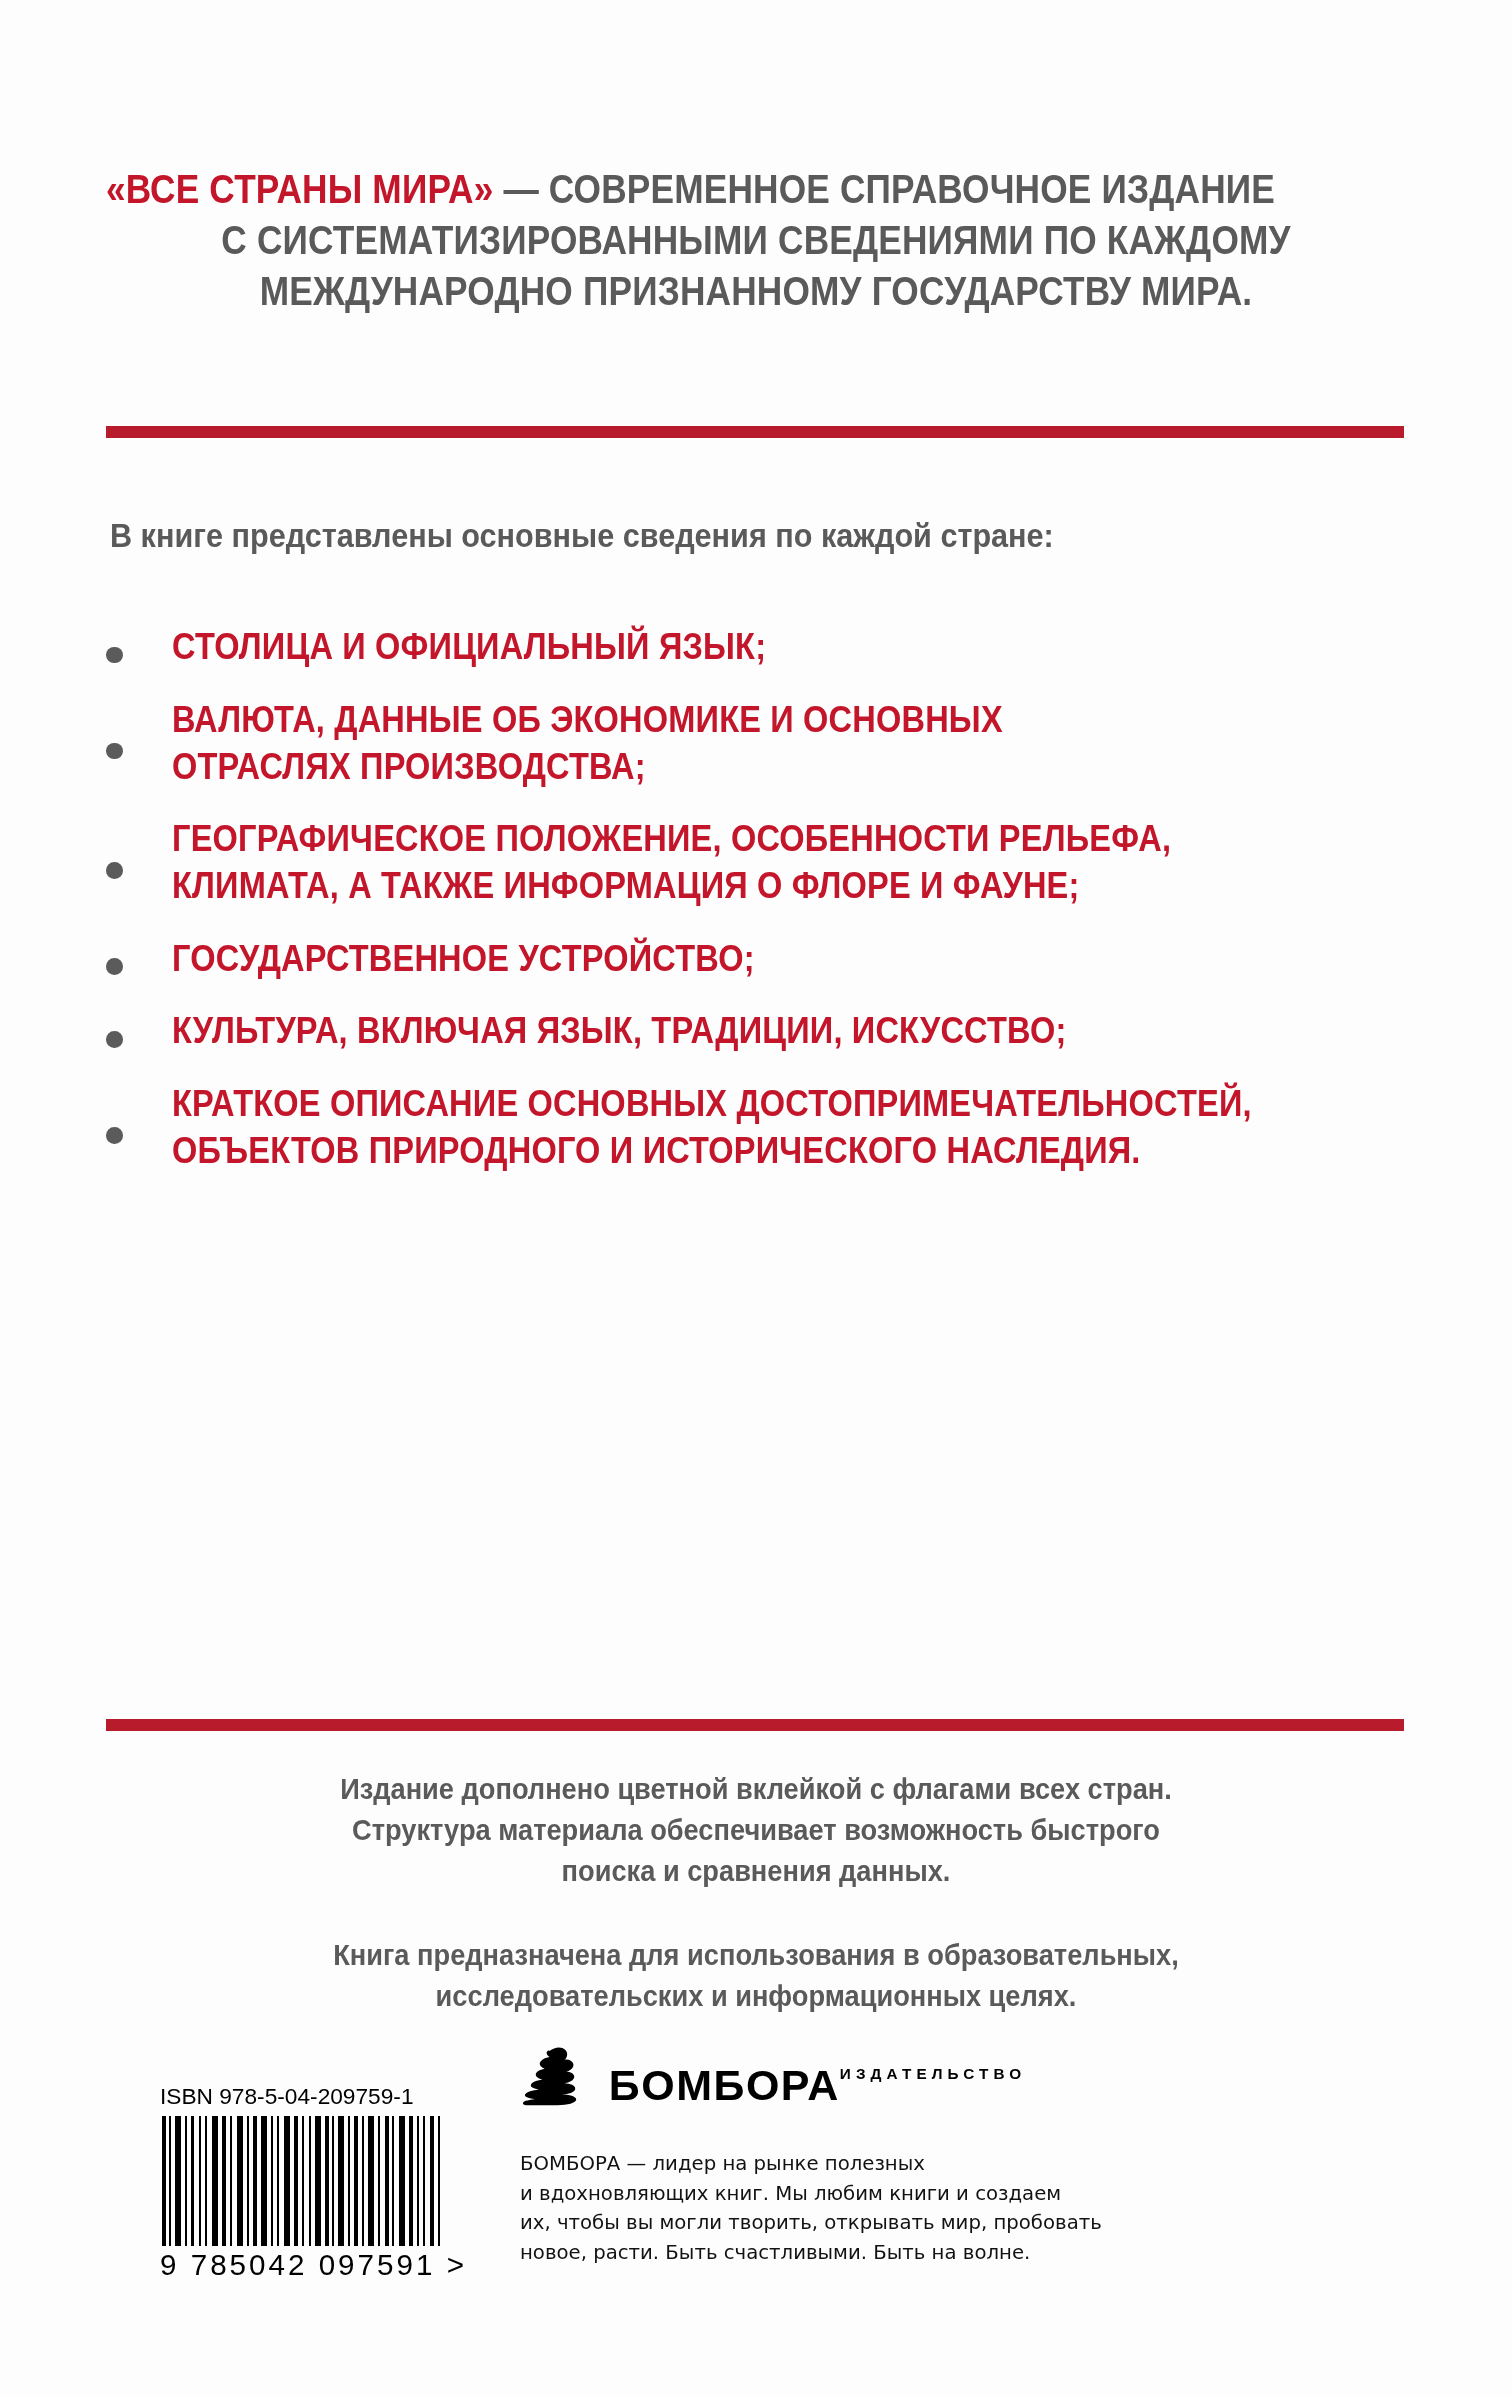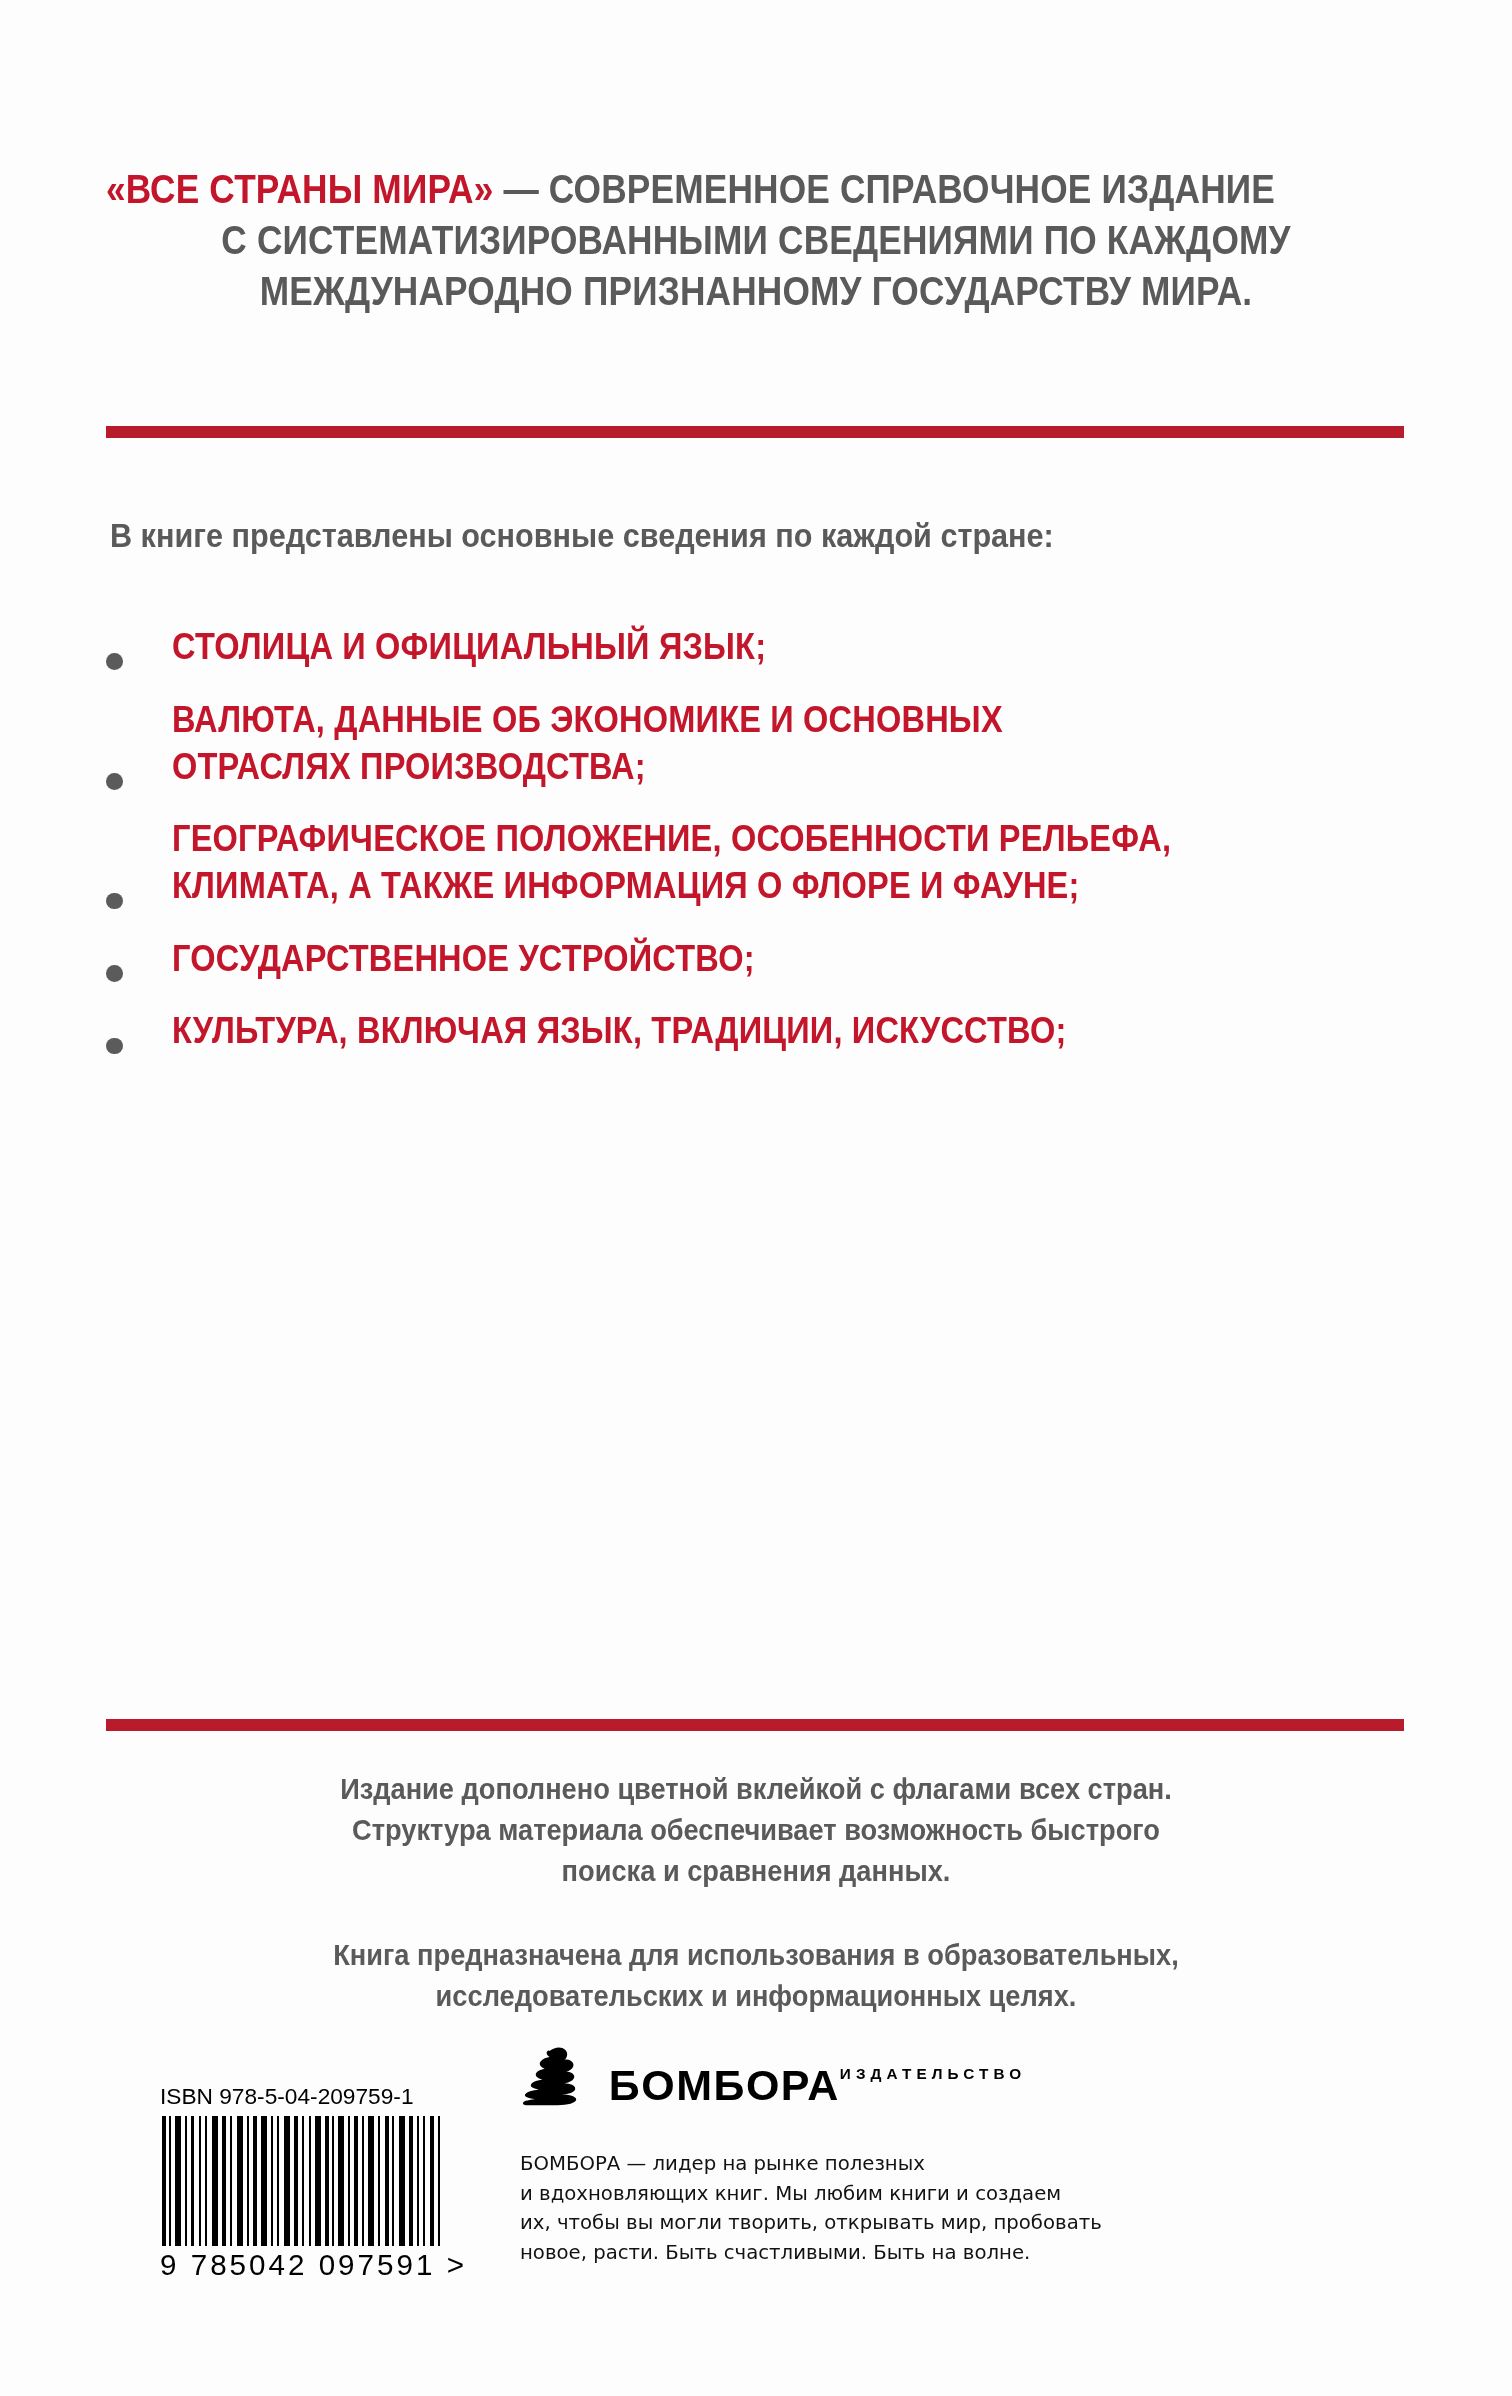--- a/index.html
+++ b/index.html
@@ -72,21 +72,21 @@
 
   
   .bullets {
     position: absolute;
     left: 106px;
     top: 623px;
     width: 1320px;
   }
   .bullet-row {
     display: flex;
-    align-items: flex-end;
+    align-items: center;
     margin-bottom: 25.6px;
   }
   .bullet-dot {
     flex: 0 0 auto;
     width: 16.7px;
     height: 16.7px;
     border-radius: 50%;
     background: #5b5b5b;
     margin-top: 16.7px;
     margin-right: 49px;
@@ -270,20 +270,25 @@
       <span class="bullet-text">ГЕОГРАФИЧЕСКОЕ ПОЛОЖЕНИЕ, ОСОБЕННОСТИ РЕЛЬЕФА,
 КЛИМАТА, А ТАКЖЕ ИНФОРМАЦИЯ О ФЛОРЕ И ФАУНЕ;</span>
     </div>
     <div class="bullet-row">
       <span class="bullet-dot"></span>
       <span class="bullet-text">ГОСУДАРСТВЕННОЕ УСТРОЙСТВО;</span>
     </div>
     <div class="bullet-row">
       <span class="bullet-dot"></span>
       <span class="bullet-text">КУЛЬТУРА, ВКЛЮЧАЯ ЯЗЫК, ТРАДИЦИИ, ИСКУССТВО;</span>
+    </div>
+    <div class="bullet-row">
+      <span class="bullet-dot"></span>
+      <span class="bullet-text">КРАТКОЕ ОПИСАНИЕ ОСНОВНЫХ ДОСТОПРИМЕЧАТЕЛЬНОСТЕЙ,
+ОБЪЕКТОВ ПРИРОДНОГО И ИСТОРИЧЕСКОГО НАСЛЕДИЯ.</span>
     </div>
   </div>
 
   <div class="rule rule-bottom"></div>
 
   <div class="footer-paras">
     <div class="footer-para">Издание дополнено цветной вклейкой с флагами всех стран.
 Структура материала обеспечивает возможность быстрого
 поиска и сравнения данных.</div>
     <div class="footer-para second">Книга предназначена для использования в образовательных,

